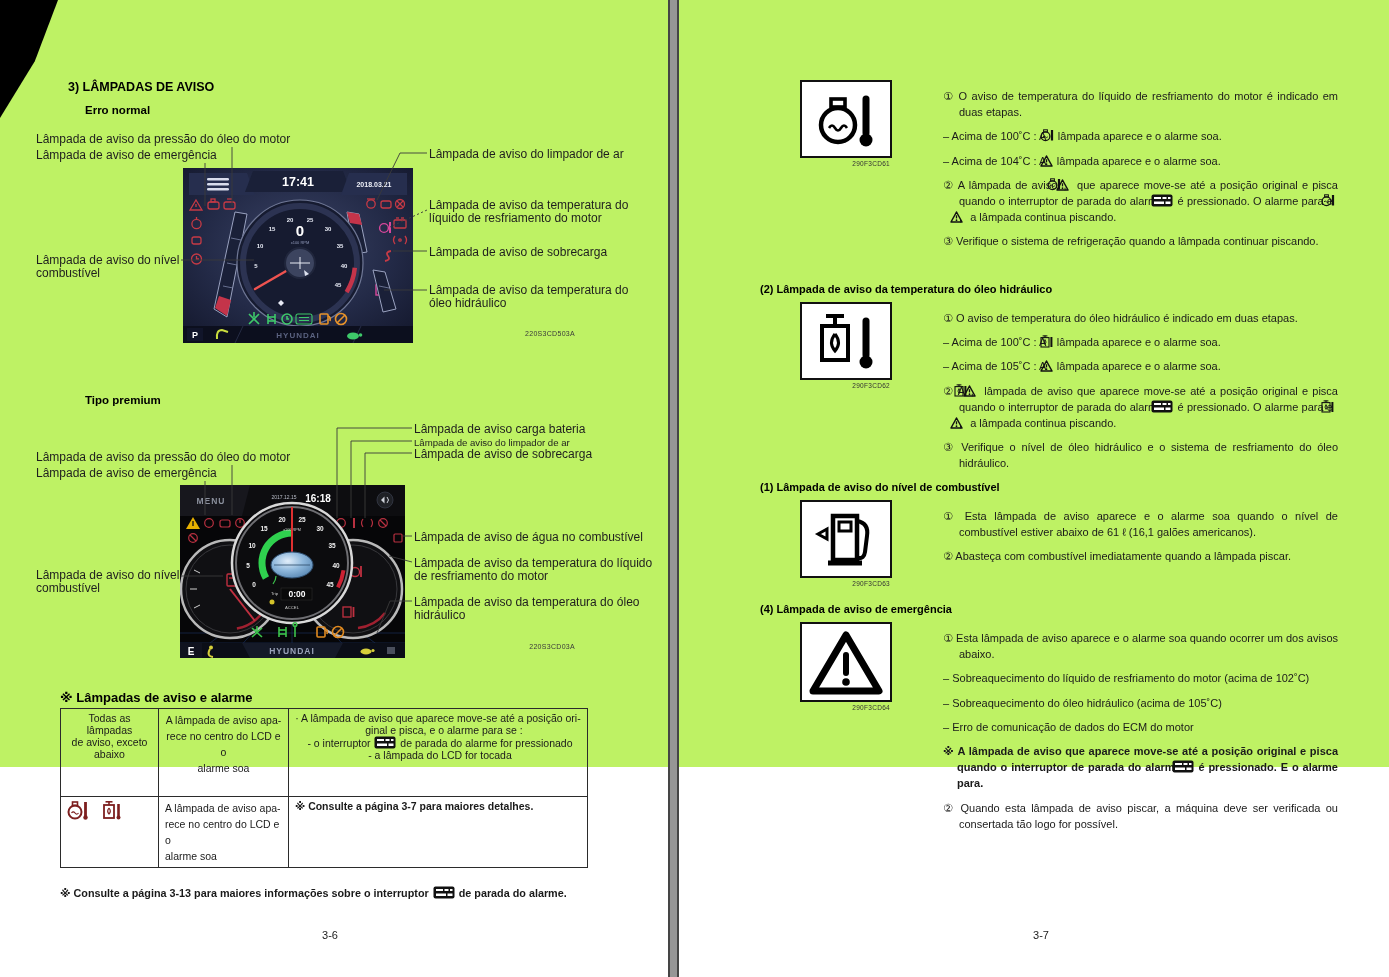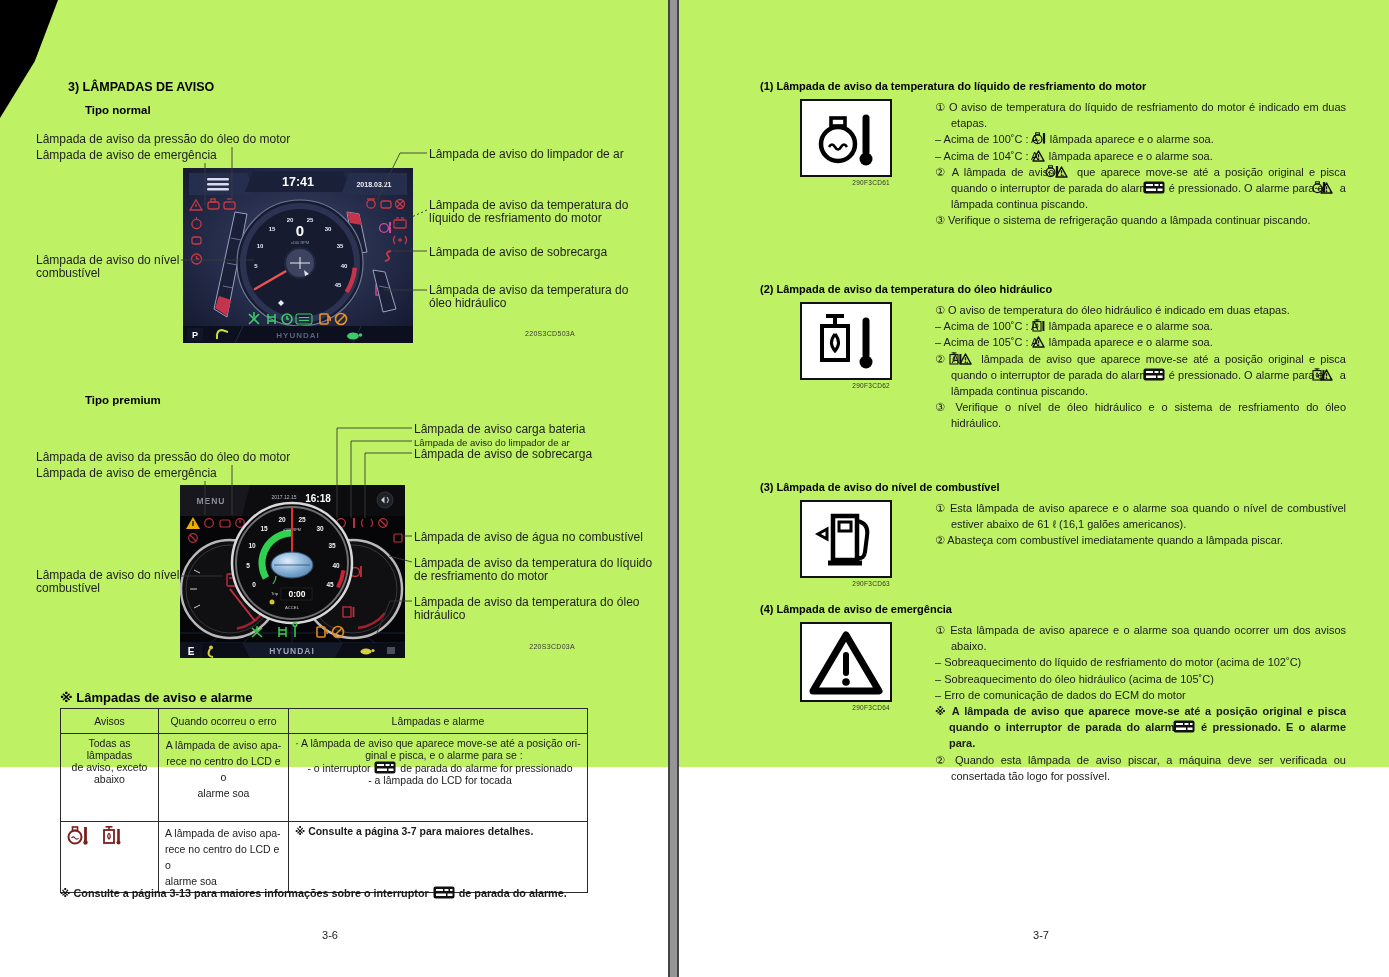--- a/index.html
+++ b/index.html
@@ -32,34 +32,34 @@
   .pgnum{position:absolute;font-size:11px;color:#222;text-align:center;}
   
   .sec{position:absolute;left:81px;width:586px;}
   .sec-h{font-weight:bold;font-size:11px;color:#000;margin:0 0 7px 0;}
   .sec-row{display:flex;align-items:flex-start;}
   .boxcol{width:175px;flex:0 0 175px;}
   .iconbox{margin-left:40px;width:88px;height:74px;border:2px solid #111;background:#fff;
     display:flex;align-items:center;justify-content:center;}
   .boxcap{margin-left:40px;width:90px;text-align:right;font-size:6.5px;color:#333;letter-spacing:.3px;margin-top:2px;}
   .txtcol{flex:1;}
-  .txtcol p{margin:0;font-size:11px;line-height:16.2px;text-align:justify;}
+  .txtcol p{margin:8px;font-size:11px;line-height:16.2px;text-align:justify;}
   .l1{padding-left:16px;text-indent:-16px;}
   .l2{margin-left:16px;padding-left:10px;text-indent:-10px;}
   .note{padding-left:14px;text-indent:-14px;font-weight:bold;}
   .ictx{display:inline-block;vertical-align:-2px;margin:0 1px;line-height:0;}
   .tbl-ic{display:inline-block;margin-right:10px;vertical-align:middle;line-height:0;}
 </style>
 </head>
 <body>
 
 <div class="page" id="page-left">
 
   <div class="abs h1" style="left:68px;top:80px;">3) LÂMPADAS DE AVISO</div>
-  <div class="abs h2" style="left:85px;top:104px;">Tipo normal</div>
+  <div class="abs h2" style="left:85px;top:104px;">Erro normal</div>
 
   <div class="callout" style="left:36px;top:133px;">Lâmpada de aviso da pressão do óleo do motor</div>
   <div class="callout" style="left:36px;top:149px;">Lâmpada de aviso de emergência</div>
   <div class="callout" style="left:36px;top:254px;">Lâmpada de aviso do nível de
 combustível</div>
   <div class="callout" style="left:429px;top:148px;">Lâmpada de aviso do limpador de ar</div>
   <div class="callout" style="left:429px;top:199px;">Lâmpada de aviso da temperatura do
 líquido de resfriamento do motor</div>
   <div class="callout" style="left:429px;top:246px;">Lâmpada de aviso de sobrecarga</div>
   <div class="callout" style="left:429px;top:284px;">Lâmpada de aviso da temperatura do
@@ -390,25 +390,20 @@
   </svg>
 
   <div class="abs h2" style="left:60px;top:690px;font-size:13px;">※ Lâmpadas de aviso e alarme</div>
   <table class="wtable abs" style="left:60px;top:708px;">
     <colgroup>
         <col style="width:98px">
         <col style="width:130px">
         <col style="width:299px">
       </colgroup>
     <tbody>
-        <tr>
-      <th>Avisos</th>
-      <th>Quando ocorreu o erro</th>
-      <th>Lâmpadas e alarme</th>
-    </tr>
     <tr style="height:88px;text-align:center;">
       <td class="pre">Todas as lâmpadas
 de aviso, exceto
 abaixo</td>
       <td class="pre" style="line-height:16px;">A lâmpada de aviso apa-
 rece no centro do LCD e o
 alarme soa</td>
       <td>
         <div class="pre hang">·  A lâmpada de aviso que aparece move-se até a posição ori-<br>ginal e pisca, e o alarme para se :</div>
         <div class="sub">- o interruptor <span class="ictx"><svg width="22" height="13" viewBox="0 0 22 13">
@@ -463,21 +458,20 @@
 
   <div class="pgnum" style="left:0;top:929px;width:660px;">3-6</div>
 </div>
 
 <div id="gutter"></div>
 <div id="corner"></div>
 
 <div class="page" id="page-right">
 
   <div class="sec" style="top:80px;">
-    <p class="sec-h">(1) Lâmpada de aviso da temperatura do líquido de resfriamento do motor</p>
     <div class="sec-row">
       <div class="boxcol">
         <div class="iconbox">
           <svg width="66" height="62" viewBox="0 0 66 62">
             <circle cx="25" cy="37" r="17" fill="none" stroke="#000" stroke-width="4.5"></circle>
             <rect x="18" y="11" width="14" height="8" fill="none" stroke="#000" stroke-width="3.6"></rect>
             <path d="M16 40 q3-5 6 0 q3 5 6 0 q3-5 6 0" fill="none" stroke="#000" stroke-width="2.6"></path>
             <line x1="53" y1="11" x2="53" y2="45" stroke="#000" stroke-width="7" stroke-linecap="round"></line>
             <circle cx="53" cy="52" r="6.5" fill="#000"></circle>
           </svg>
@@ -585,21 +579,21 @@
                 <path d="M6.5 1 L12 11 L1 11 Z" fill="none" stroke="#111" stroke-width="1.5" stroke-linejoin="round"></path>
                 <line x1="6.5" y1="4.3" x2="6.5" y2="7.4" stroke="#111" stroke-width="1.3"></line>
                 <circle cx="6.5" cy="9.2" r="0.9" fill="#111"></circle>
               </svg></span> a lâmpada continua piscando.</p>
         <p class="l1">③ Verifique o nível de óleo hidráulico e o sistema de resfriamento do óleo hidráulico.</p>
       </div>
     </div>
   </div>
 
   <div class="sec" style="top:481px;">
-    <p class="sec-h">(3) Lâmpada de aviso do nível de combustível</p>
+    <p class="sec-h">(1) Lâmpada de aviso do nível de combustível</p>
     <div class="sec-row">
       <div class="boxcol">
         <div class="iconbox">
           <svg width="66" height="62" viewBox="0 0 66 62">
             <rect x="20" y="8" width="24" height="44" fill="none" stroke="#000" stroke-width="4.5"></rect>
             <rect x="26" y="14" width="12" height="9" fill="none" stroke="#000" stroke-width="3"></rect>
             <line x1="15" y1="55" x2="49" y2="55" stroke="#000" stroke-width="5"></line>
             <path d="M44 13 q12 2 10 15 l-2 16 q-1 7 -7 6" fill="none" stroke="#000" stroke-width="4"></path>
             <path d="M5 26 L14 21 V31 Z" fill="none" stroke="#000" stroke-width="3"></path>
           </svg>

